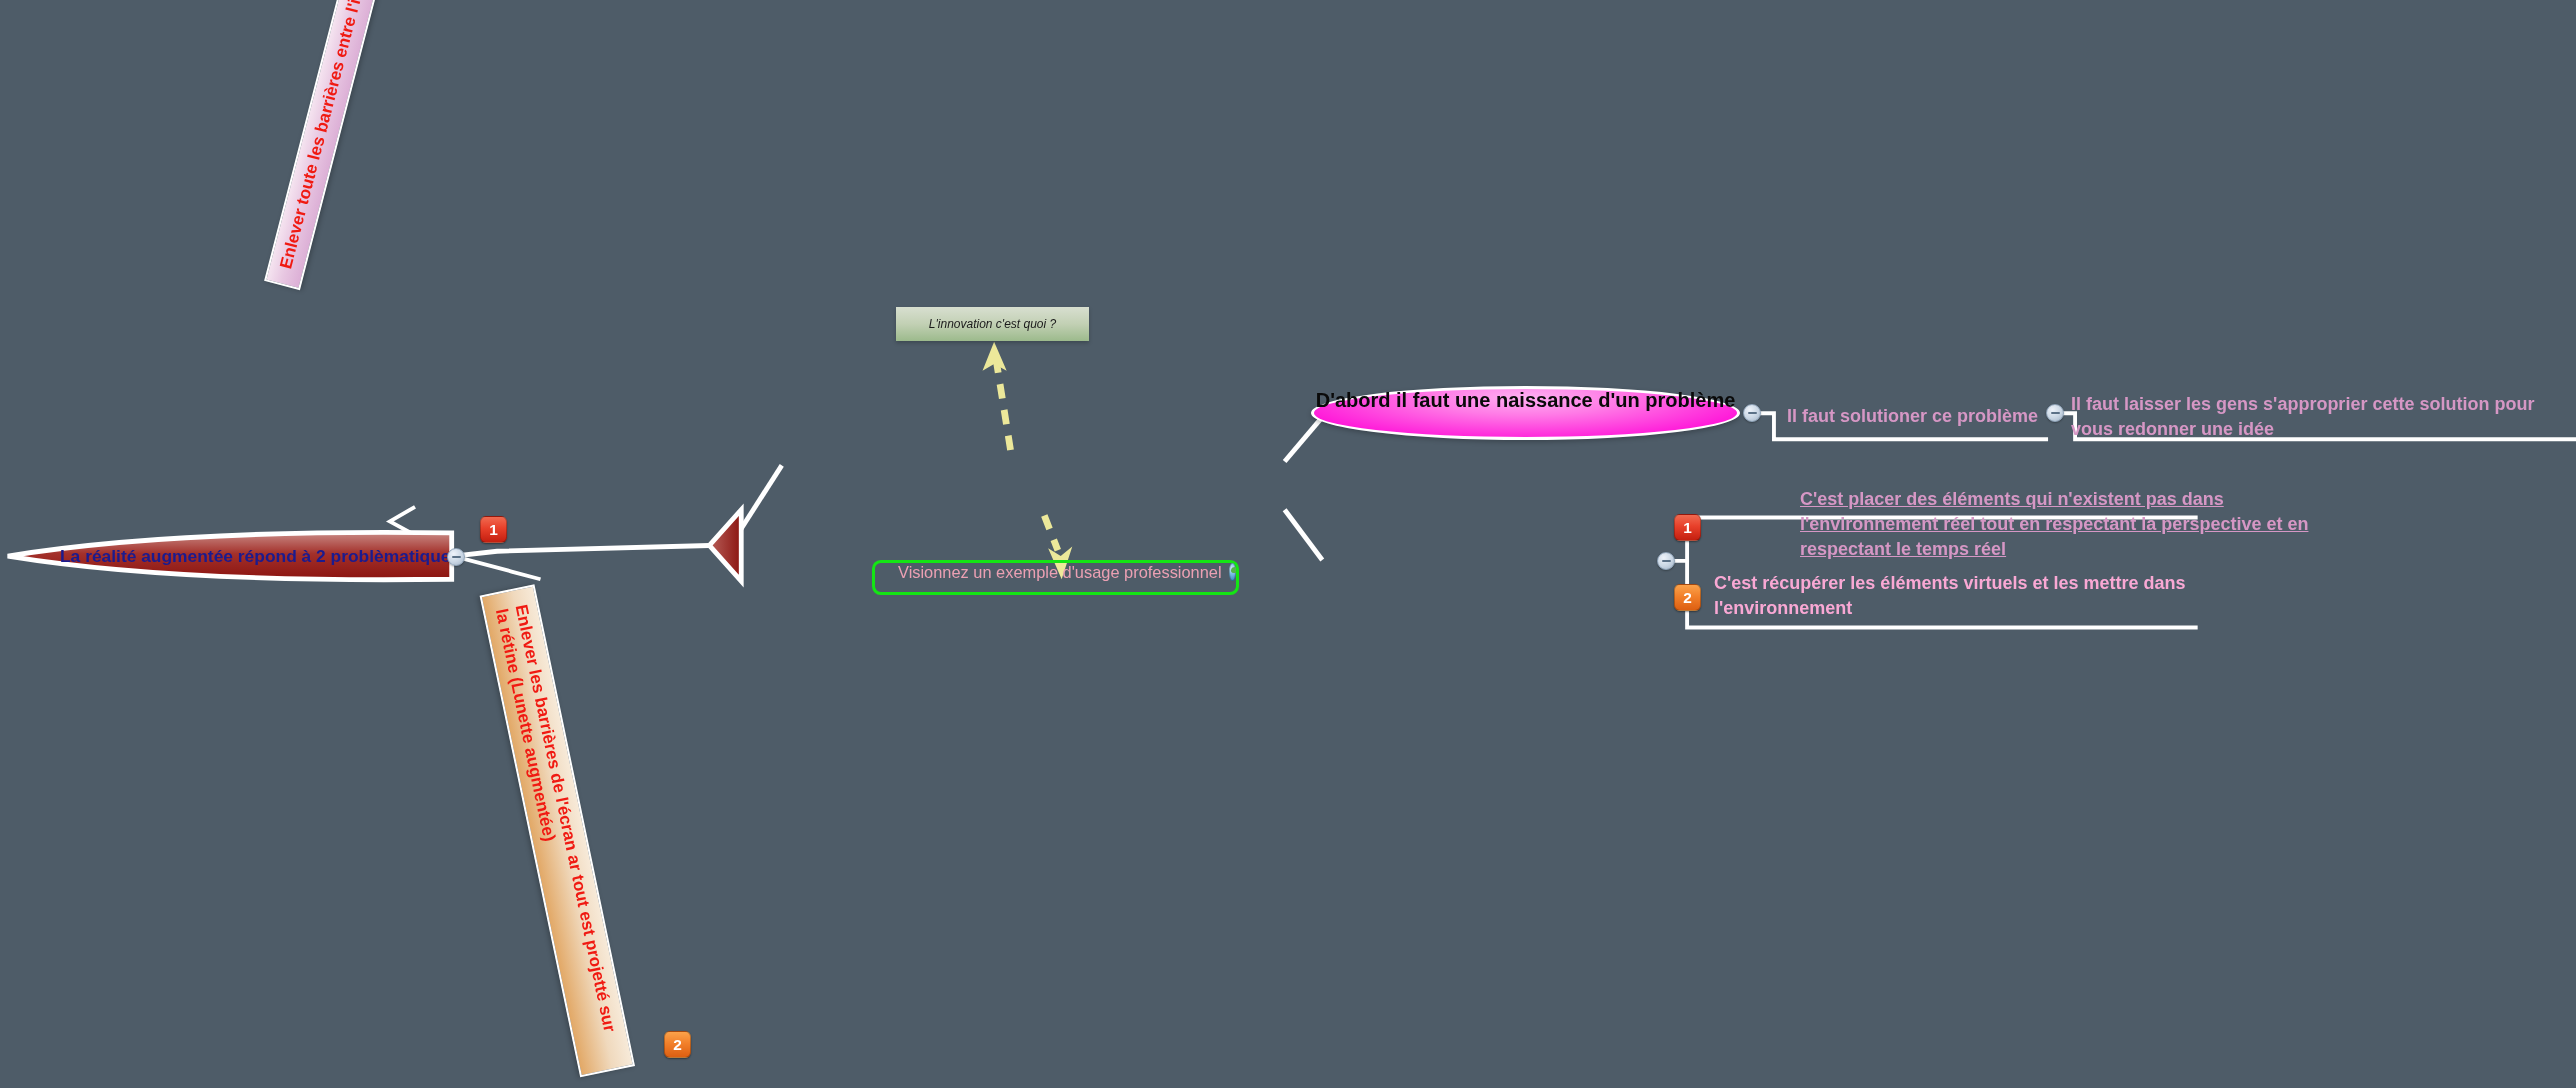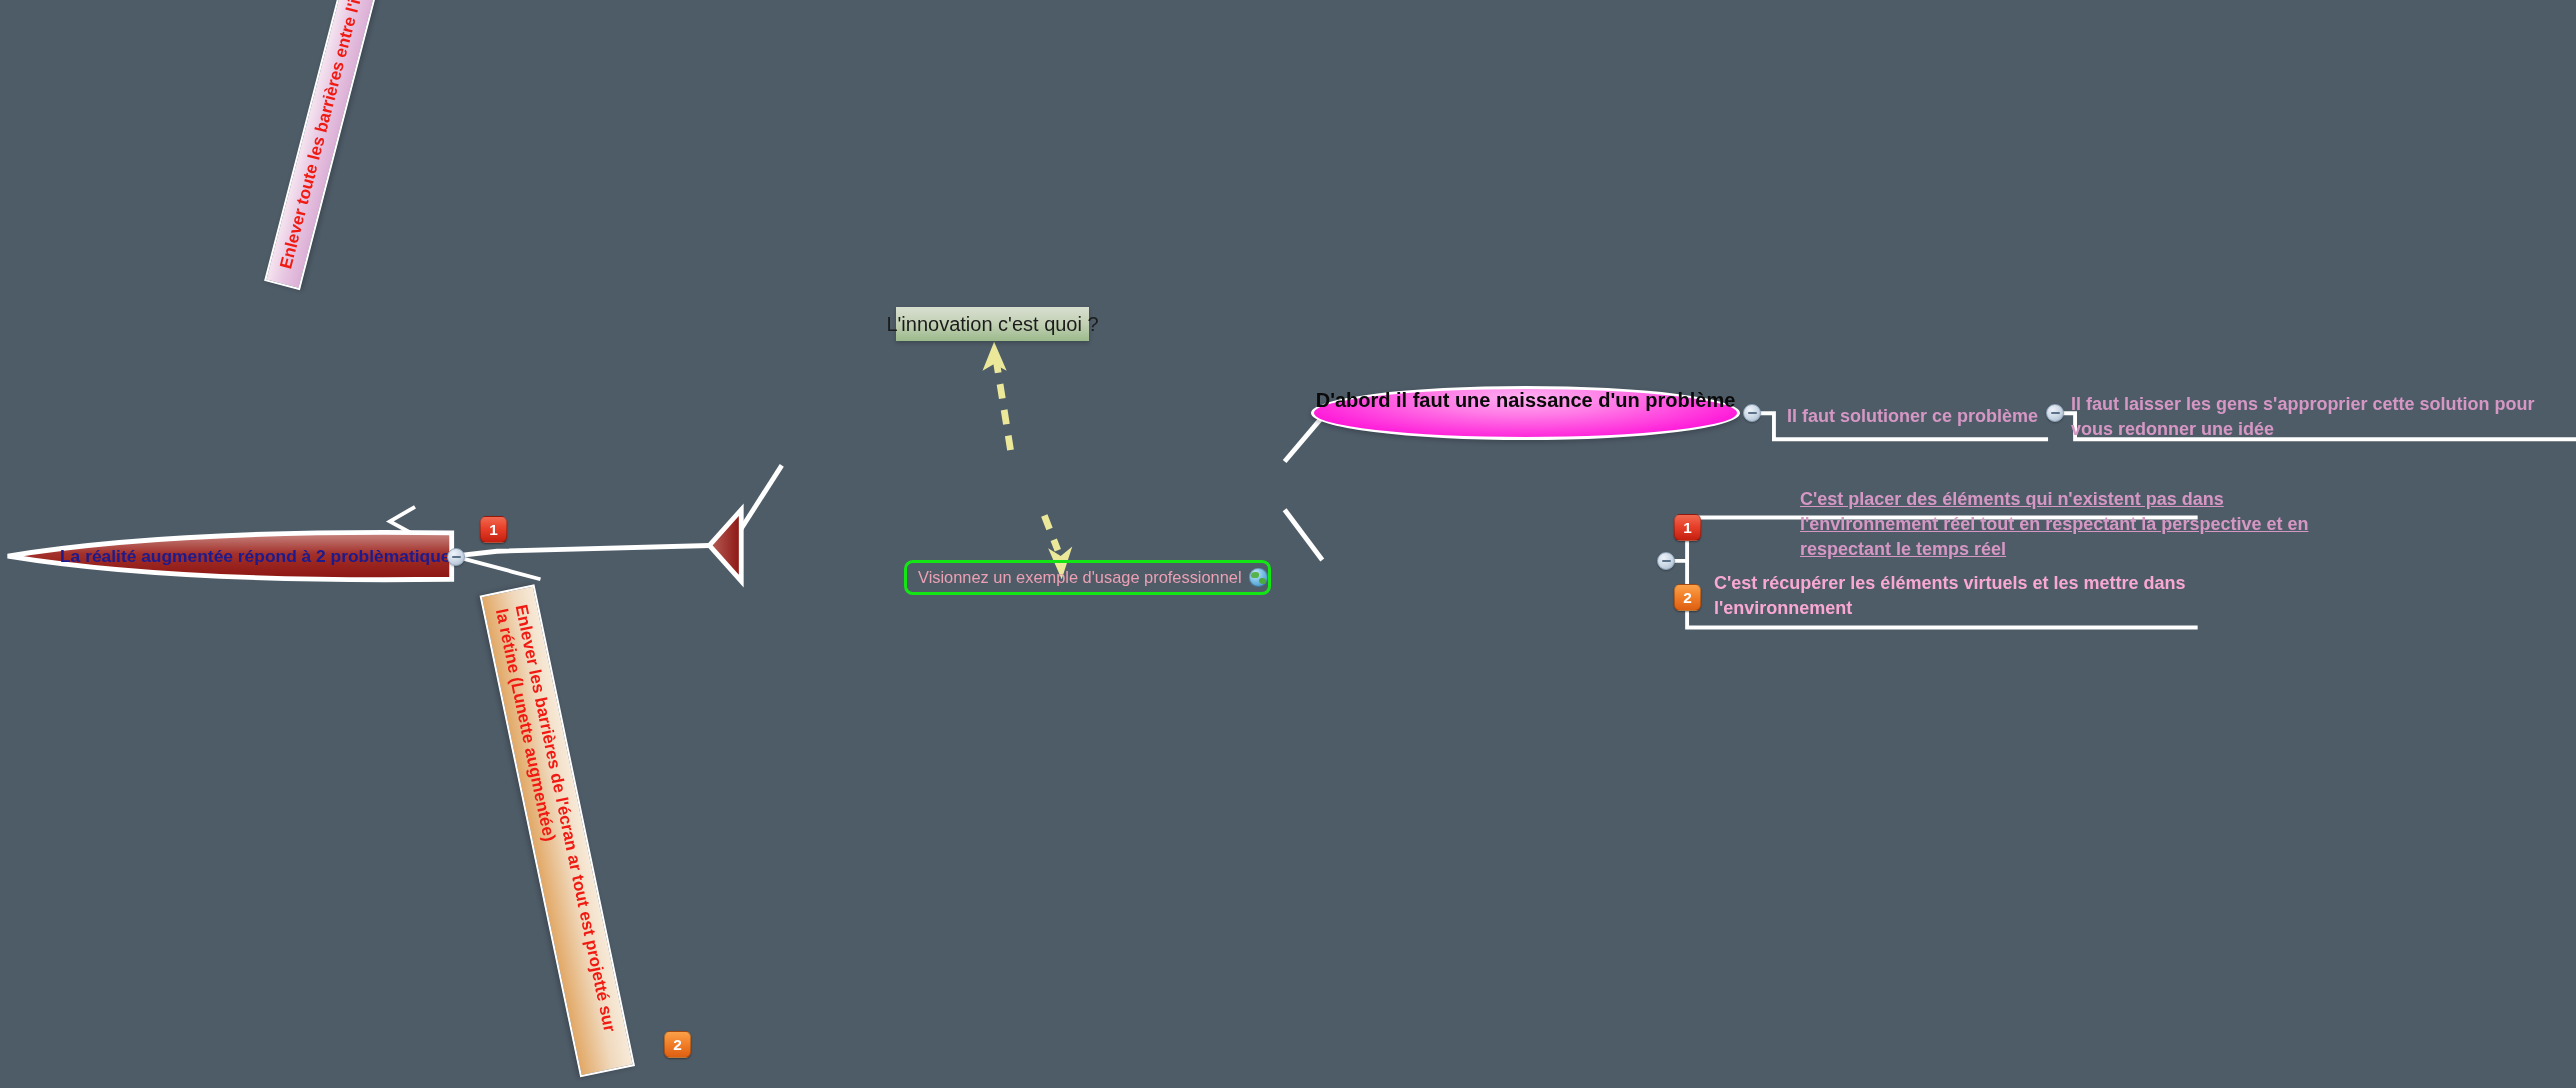--- a/index.html
+++ b/index.html
@@ -153,34 +153,34 @@
     width: 193px;
     height: 34px;
     background: linear-gradient(to bottom, #d8dfd0 0%, #c2d0b4 50%, #9cba8c 100%);
     display: flex;
     align-items: center;
     justify-content: center;
     box-shadow: 0 1.9px 3.9px rgba(0,0,0,.22);
   }
   #node-innovation .txt {
     color: #1c1c1c;
-    font-size: 20px;
+    font-size: 12px;
+    font-style: italic;
   }
 
   #node-exemple {
-    left: 904px;
+    left: 872px;
     top: 560px;
     width: 367px;
     height: 35px;
     border: 3.9px solid #14e514;
     border-radius: 8.7px;
     background: transparent;
     display: flex;
-    align-items: center;
-    padding-left: 11px;
+    padding-left: 23px;
     gap: 7.7px;
   }
   #node-exemple .txt {
     color: #eba0b3;
     font-size: 16.4px;
   }
 
   
   .text-node {
     position: absolute;

